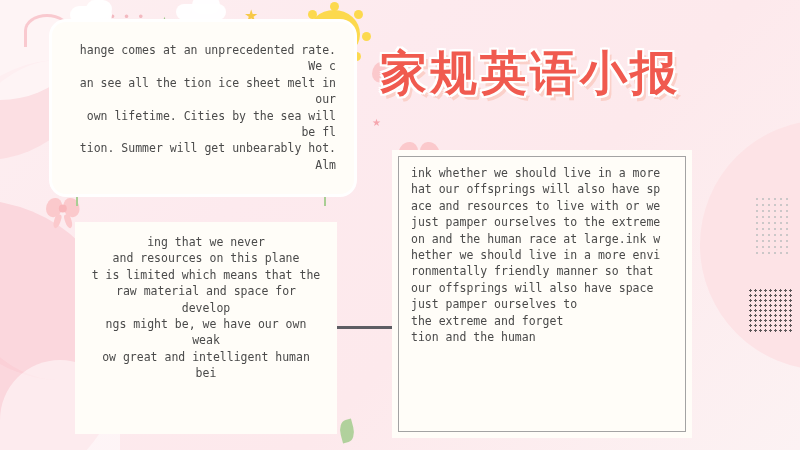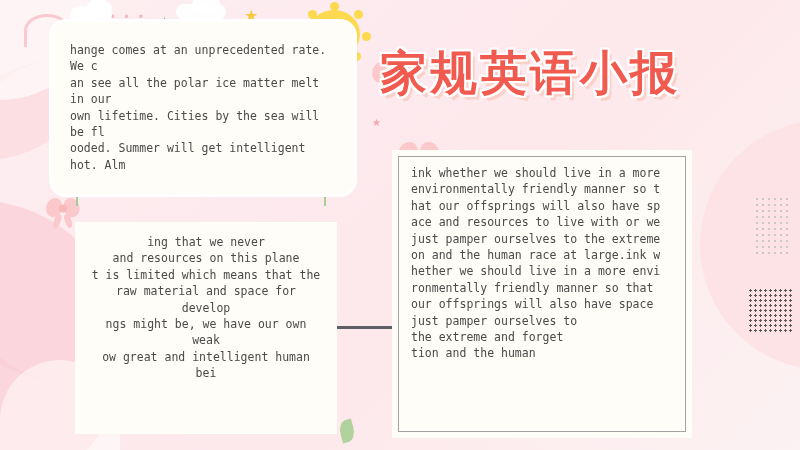--- a/index.html
+++ b/index.html
@@ -128,21 +128,21 @@
     width: 302px;
     height: 172px;
     background: #fffdf8;
     border-radius: 14px;
     box-shadow: 0 0 0 3px #ffffff;
   }
   #panel-top .inner {
     border: none;
     padding: 14px 12px 8px 12px;
   }
-  #panel-top p { text-align: left; }
+  #panel-top p { text-align: right; }
   
   #panel-bottom-left {
     left: 75px;
     top: 222px;
     width: 262px;
     height: 212px;
   }
   #panel-bottom-left .inner { border: none; padding: 6px 8px; }
   #panel-bottom-left p { text-align: center; }
   
@@ -358,43 +358,42 @@
   <div class="fly" style="left:636px; top:398px; font-size:18px;">❀</div>
   <div class="fly teal" style="left:662px; top:404px; font-size:14px;">✿</div>
 
   <div class="connector"></div>
 
   <div class="title">家规英语小报</div>
 
   <div class="panel" id="panel-top">
     <div class="inner">
       <p>hange comes at an unprecedented rate. We c</p>
-      <p>an see all the polar ice matter melt in our</p>
+      <p>an see all the tion ice sheet melt in our</p>
       <p>own lifetime. Cities by the sea will be fl</p>
-      <p>ooded. Summer will get intelligent hot. Alm</p>
+      <p>tion. Summer will get unbearably hot. Alm</p>
 
     </div>
   </div>
 
   <div class="panel" id="panel-bottom-left">
     <div class="inner">
       <p>ing that we never</p>
       <p>and resources on this plane</p>
       <p>t is limited which means that the</p>
       <p>raw material and space for develop</p>
       <p>ngs might be, we have our own weak</p>
       <p>ow great and intelligent human bei</p>
 
     </div>
   </div>
 
   <div class="panel" id="panel-right">
     <div class="inner">
       <p>ink whether we should live in a more</p>
-      <p>environmentally friendly manner so t</p>
       <p>hat our offsprings will also have sp</p>
       <p>ace and resources to live with or we</p>
       <p>just pamper ourselves to the extreme</p>
       <p>on and the human race at large.ink w</p>
       <p>hether we should live in a more envi</p>
       <p>ronmentally friendly manner so that</p>
       <p>our offsprings will also have space</p>
       <p>just pamper ourselves to</p>
       <p>the extreme and forget</p>
       <p>tion and the human</p>

